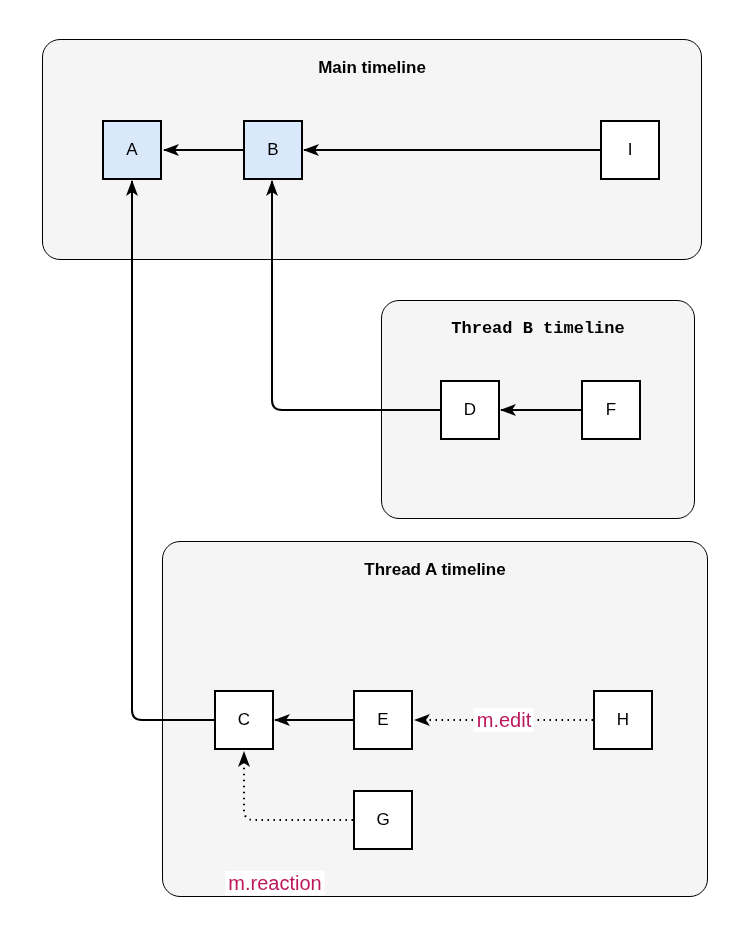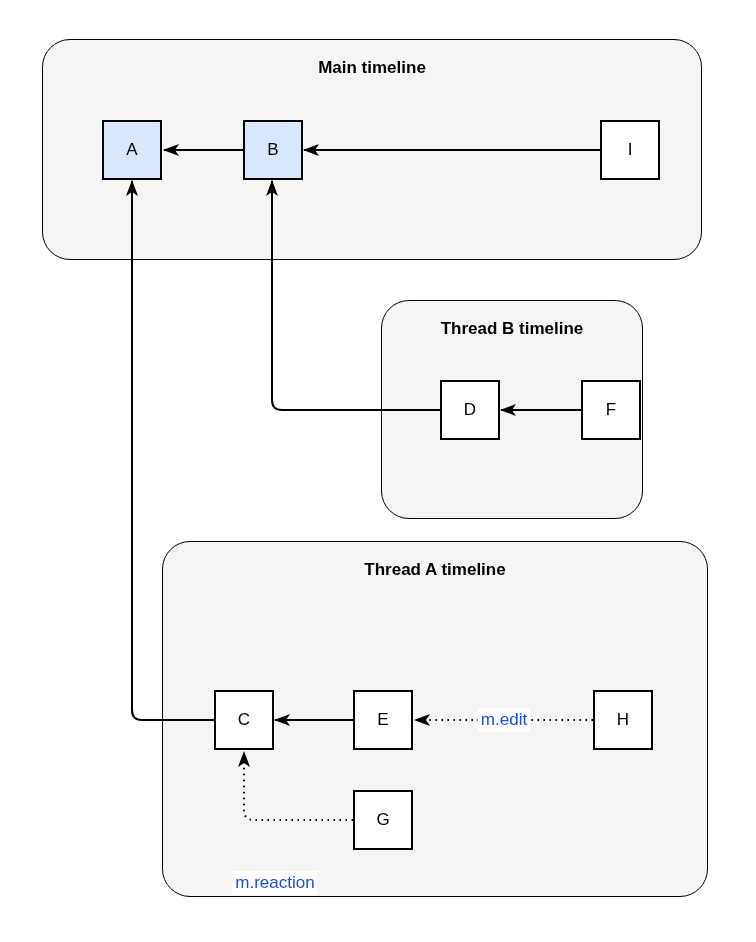--- a/index.html
+++ b/index.html
@@ -9,36 +9,36 @@
     height: 942px;
     background: #ffffff;
     font-family: "Liberation Sans", sans-serif;
     overflow: hidden;
   }
   
   .container-box {
     position: absolute;
     background: #f5f5f5;
     border: 1.5px solid #000000;
-    border-radius: 28px;
+    border-radius: 18px;
     box-sizing: border-box;
     z-index: 1;
   }
   .container-title {
     position: absolute;
     left: 0; right: 0;
     top: 16px;
     text-align: center;
     font-size: 17px;
     font-weight: bold;
     color: #000000;
     line-height: 24px;
   }
   #box-main     { left: 42px;  top: 39px;  width: 660px; height: 221px; }
-  #box-thread-b { left: 381px; top: 300px; width: 262px; height: 219px; }
+  #box-thread-b { left: 381px; top: 300px; width: 314px; height: 219px; font-family: Liberation Mono, monospace; }
   #box-thread-a { left: 162px; top: 541px; width: 546px; height: 356px; }
 
   
   .node {
     position: absolute;
     width: 60px; height: 60px;
     box-sizing: border-box;
     border: 2px solid #000000;
     background: #ffffff;
     text-align: center;
@@ -71,22 +71,22 @@
     stroke: #000000;
     stroke-width: 2;
   }
   .edge.dotted { stroke-dasharray: 1.5 4.5; }
 
   
   .edge-label {
     position: absolute;
     transform: translate(-50%, -50%);
     background: #ffffff;
-    color: #1d4ed8;
-    font-size: 17px;
+    color: #be185d;
+    font-size: 20px;
     line-height: 22px;
     padding: 1px 3px;
     white-space: nowrap;
     z-index: 4;
   }
   #label-m-edit     { left: 504px; top: 720px; }
   #label-m-reaction { left: 275px; top: 883px; }
 </style>
 </head>
 <body>

